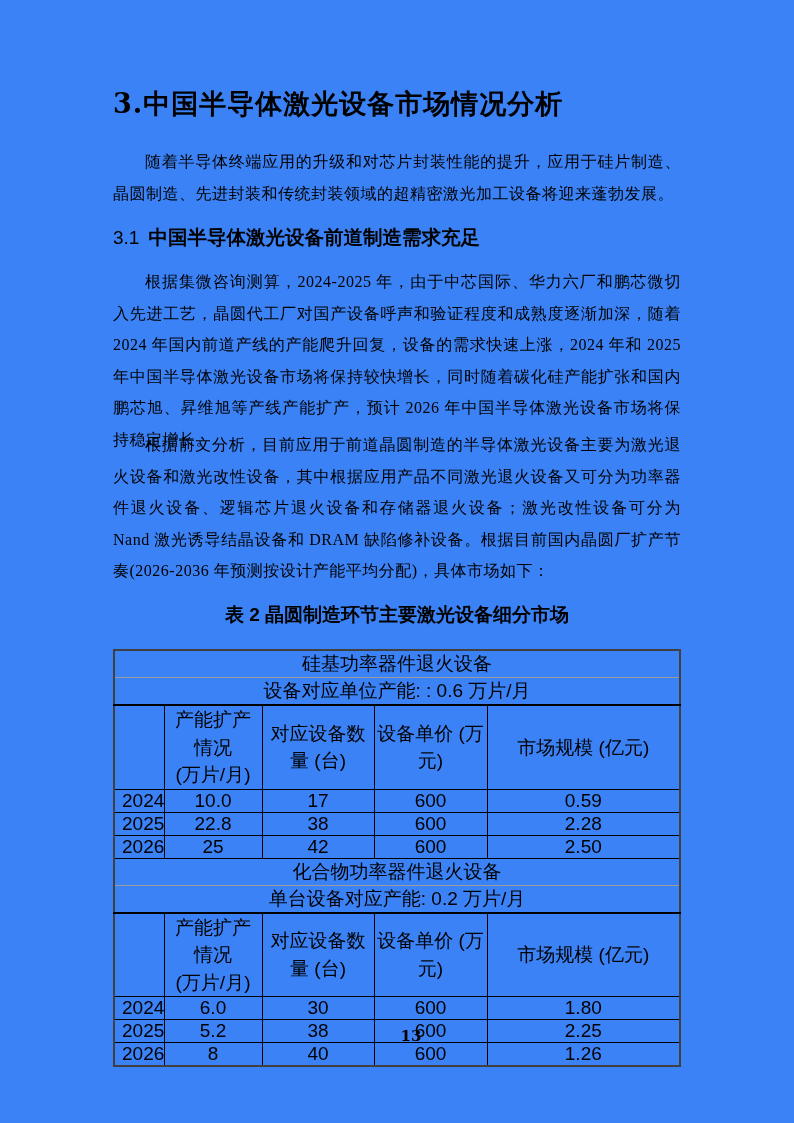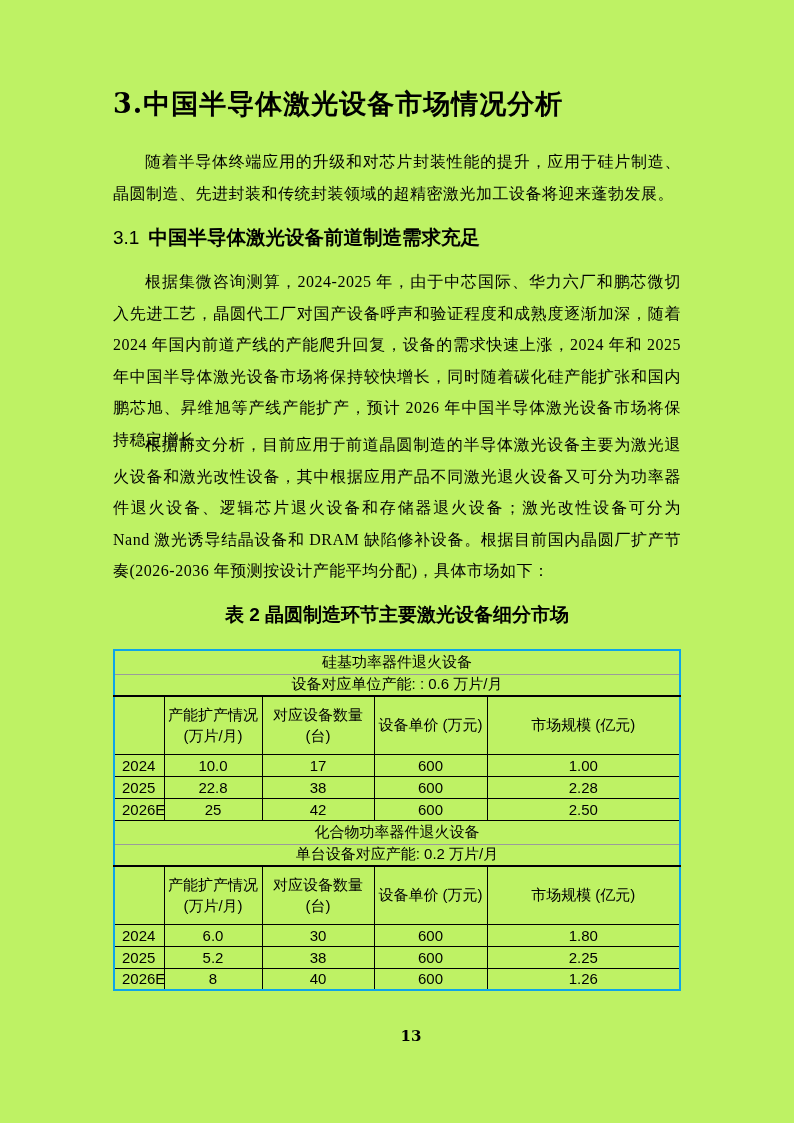--- a/index.html
+++ b/index.html
@@ -1,21 +1,21 @@
 <!DOCTYPE html>
 <html><head>
 <meta charset="utf-8">
 <style>
   * { margin: 0; padding: 0; box-sizing: border-box; }
   html, body { background: #ffffff; }
   .page {
     position: relative;
     width: 794px;
     height: 1123px;
-    background: #bef264;
+    background: #3b82f6;
     font-family: "Liberation Serif", "DejaVu Serif", serif;
     color: #000000;
     overflow: hidden;
   }
   .abs { position: absolute; left: 113px; width: 568px; }
 
   .doc-title {
     top: 86px;
     font-family: "DejaVu Serif", "Liberation Serif", serif;
     font-size: 27px;
@@ -49,23 +49,23 @@
     font-size: 19px;
     font-weight: 700;
     text-align: center;
   }
 
   .market-table-wrap { top: 649px; }
   table.market-table {
     border-collapse: collapse;
     table-layout: fixed;
     width: 566px;
-    border: 2px solid #0ea5e9;
+    border: 2px solid #404040;
     font-family: "Liberation Sans", "DejaVu Sans", sans-serif;
-    font-size: 15px;
+    font-size: 19px;
     color: #000000;
   }
   table.market-table td, table.market-table th {
     border: 1px solid #000000;
     text-align: center;
     vertical-align: middle;
     font-weight: 400;
     padding: 0 2px;
     overflow: hidden;
   }
@@ -132,21 +132,21 @@
 (万片/月)</th>
           <th>对应设备数量 (台)</th>
           <th>设备单价 (万元)</th>
           <th>市场规模 (亿元)</th>
         </tr>
         <tr class="row-data">
           <td class="year-cell">2024</td>
           <td>10.0</td>
           <td>17</td>
           <td>600</td>
-          <td>1.00</td>
+          <td>0.59</td>
         </tr>
         <tr class="row-data">
           <td class="year-cell">2025</td>
           <td>22.8</td>
           <td>38</td>
           <td>600</td>
           <td>2.28</td>
         </tr>
         <tr class="row-data">
           <td class="year-cell">2026E</td>

